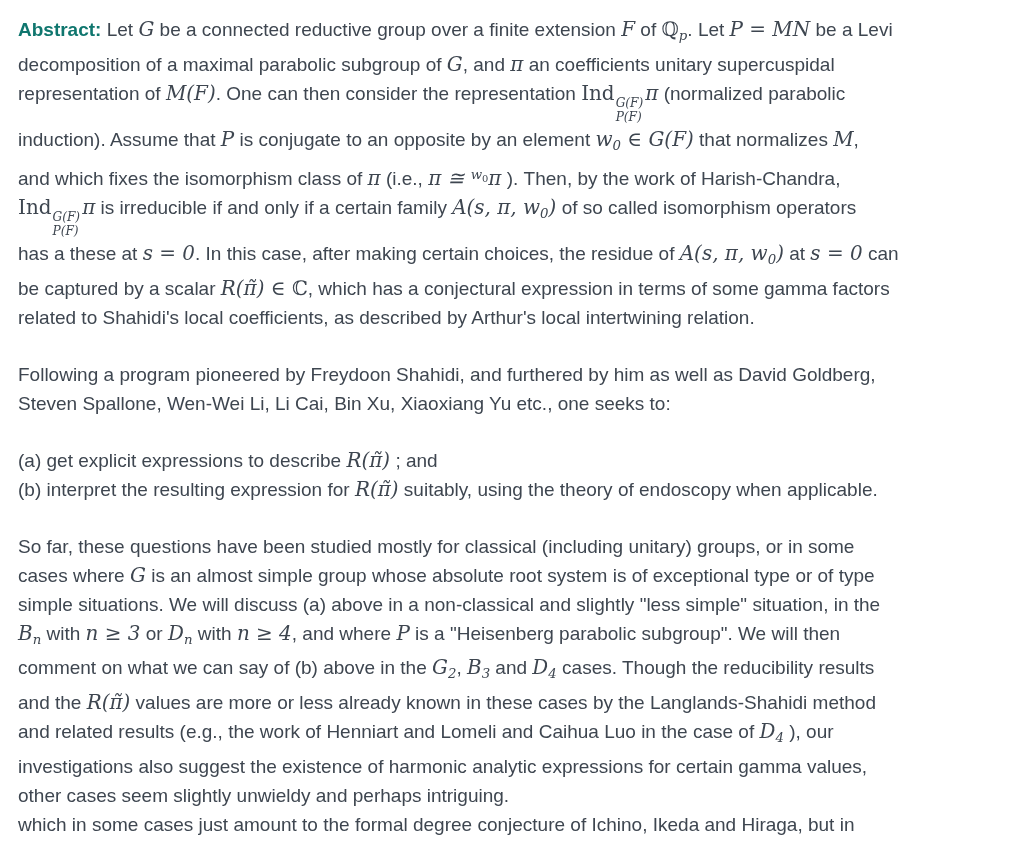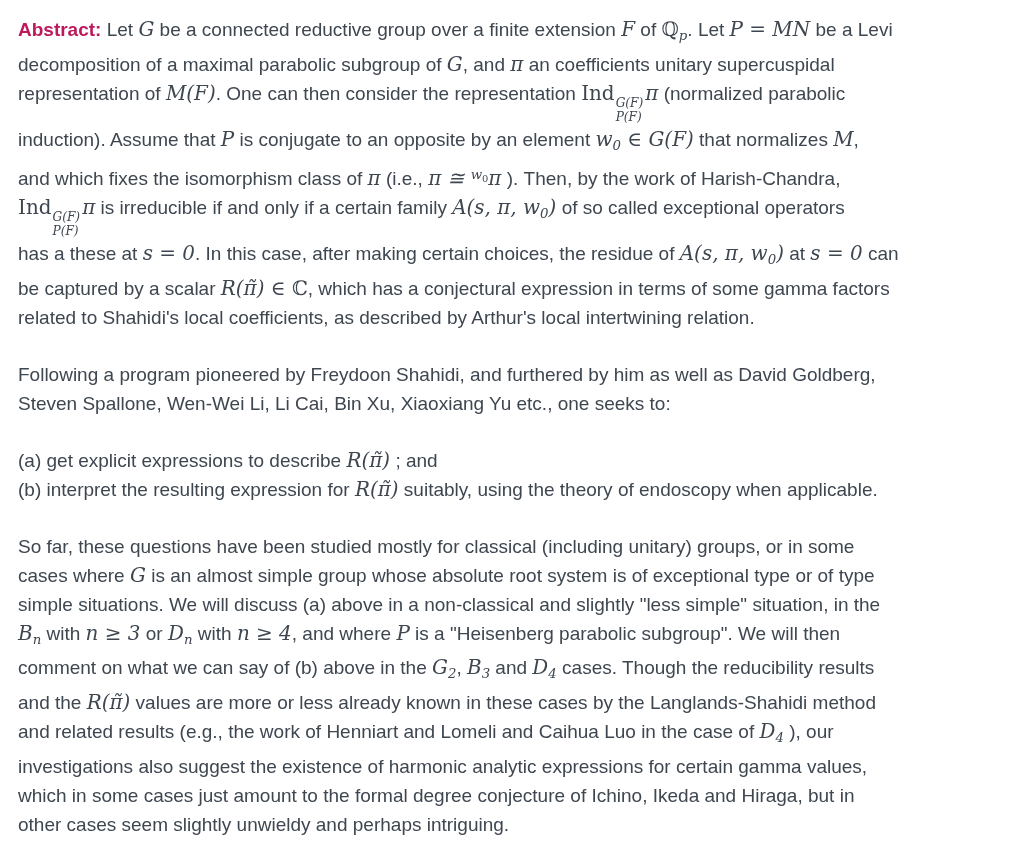--- a/index.html
+++ b/index.html
@@ -21,21 +21,21 @@
   }
   .para {
     margin: 0 0 28px 0;
   }
   .para:last-child { margin-bottom: 12px; }
   .line {
     line-height: 29px;
     min-height: 29px;
     white-space: pre-wrap;
   }
-  .b { font-weight: 700; color: #be185d; }
+  .b { font-weight: 700; color: #0f766e; }
   .t { }
   .m {
     font-family: "DejaVu Serif", serif;
     font-style: italic;
     font-size: 1.05em;
   }
   .r {
     font-family: "DejaVu Serif", serif;
     font-style: normal;
     font-size: 1.05em;
@@ -73,21 +73,21 @@
 </head>
 <body>
 
 <div class="abstract">
     <div class="para">
       <div class="line"><span class="b">Abstract:</span><span class="t"> Let </span><span class="m">G</span><span class="t"> be a connected reductive group over a finite extension </span><span class="m">F</span><span class="t"> of </span><span class="r">ℚ</span><span class="msub">p</span><span class="t">. Let </span><span class="m">P = MN</span><span class="t"> be a Levi</span></div>
       <div class="line"><span class="t">decomposition of a maximal parabolic subgroup of </span><span class="m">G</span><span class="t">, and </span><span class="m">π</span><span class="t"> an coefficients unitary supercuspidal</span></div>
       <div class="line"><span class="t">representation of </span><span class="m">M(F)</span><span class="t">. One can then consider the representation </span><span class="r">Ind</span><span class="stack"><span>G(F)</span><span>P(F)</span></span><span class="m">π</span><span class="t"> (normalized parabolic</span></div>
       <div class="line"><span class="t">induction). Assume that </span><span class="m">P</span><span class="t"> is conjugate to an opposite by an element </span><span class="m">w</span><span class="msub">0</span><span class="m"> ∈ G(F)</span><span class="t"> that normalizes </span><span class="m">M</span><span class="t">,</span></div>
       <div class="line"><span class="t">and which fixes the isomorphism class of </span><span class="m">π</span><span class="t"> (i.e., </span><span class="m">π ≅ </span><span class="msup">w</span><span class="msupsub">0</span><span class="m">π</span><span class="t"> ). Then, by the work of Harish-Chandra,</span></div>
-      <div class="line"><span class="r">Ind</span><span class="stack"><span>G(F)</span><span>P(F)</span></span><span class="m">π</span><span class="t"> is irreducible if and only if a certain family </span><span class="m">A(s, π, w</span><span class="msub">0</span><span class="m">)</span><span class="t"> of so called exceptional operators</span></div>
+      <div class="line"><span class="r">Ind</span><span class="stack"><span>G(F)</span><span>P(F)</span></span><span class="m">π</span><span class="t"> is irreducible if and only if a certain family </span><span class="m">A(s, π, w</span><span class="msub">0</span><span class="m">)</span><span class="t"> of so called isomorphism operators</span></div>
       <div class="line"><span class="t">has a these at </span><span class="m">s = 0</span><span class="t">. In this case, after making certain choices, the residue of </span><span class="m">A(s, π, w</span><span class="msub">0</span><span class="m">)</span><span class="t"> at </span><span class="m">s = 0</span><span class="t"> can</span></div>
       <div class="line"><span class="t">be captured by a scalar </span><span class="m">R(π̃) ∈ </span><span class="r">ℂ</span><span class="t">, which has a conjectural expression in terms of some gamma factors</span></div>
       <div class="line"><span class="t">related to Shahidi's local coefficients, as described by Arthur's local intertwining relation.</span></div>
     </div>
     <div class="para">
       <div class="line"><span class="t">Following a program pioneered by Freydoon Shahidi, and furthered by him as well as David Goldberg,</span></div>
       <div class="line"><span class="t">Steven Spallone, Wen-Wei Li, Li Cai, Bin Xu, Xiaoxiang Yu etc., one seeks to:</span></div>
     </div>
     <div class="para">
       <div class="line"><span class="t">(a) get explicit expressions to describe </span><span class="m">R(π̃)</span><span class="t"> ; and</span></div>
@@ -95,16 +95,16 @@
     </div>
     <div class="para">
       <div class="line"><span class="t">So far, these questions have been studied mostly for classical (including unitary) groups, or in some</span></div>
       <div class="line"><span class="t">cases where </span><span class="m">G</span><span class="t"> is an almost simple group whose absolute root system is of exceptional type or of type</span></div>
       <div class="line"><span class="t">simple situations. We will discuss (a) above in a non-classical and slightly "less simple" situation, in the</span></div>
       <div class="line"><span class="m">B</span><span class="msub">n</span><span class="t"> with </span><span class="m">n ≥ 3</span><span class="t"> or </span><span class="m">D</span><span class="msub">n</span><span class="t"> with </span><span class="m">n ≥ 4</span><span class="t">, and where </span><span class="m">P</span><span class="t"> is a "Heisenberg parabolic subgroup". We will then</span></div>
       <div class="line"><span class="t">comment on what we can say of (b) above in the </span><span class="m">G</span><span class="msub">2</span><span class="t">, </span><span class="m">B</span><span class="msub">3</span><span class="t"> and </span><span class="m">D</span><span class="msub">4</span><span class="t"> cases. Though the reducibility results</span></div>
       <div class="line"><span class="t">and the </span><span class="m">R(π̃)</span><span class="t"> values are more or less already known in these cases by the Langlands-Shahidi method</span></div>
       <div class="line"><span class="t">and related results (e.g., the work of Henniart and Lomeli and Caihua Luo in the case of </span><span class="m">D</span><span class="msub">4</span><span class="t"> ), our</span></div>
       <div class="line"><span class="t">investigations also suggest the existence of harmonic analytic expressions for certain gamma values,</span></div>
+      <div class="line"><span class="t">other cases seem slightly unwieldy and perhaps intriguing.</span></div>
       <div class="line"><span class="t">which in some cases just amount to the formal degree conjecture of Ichino, Ikeda and Hiraga, but in</span></div>
-      <div class="line"><span class="t">other cases seem slightly unwieldy and perhaps intriguing.</span></div>
     </div>
   </div>
 
 </body></html>

